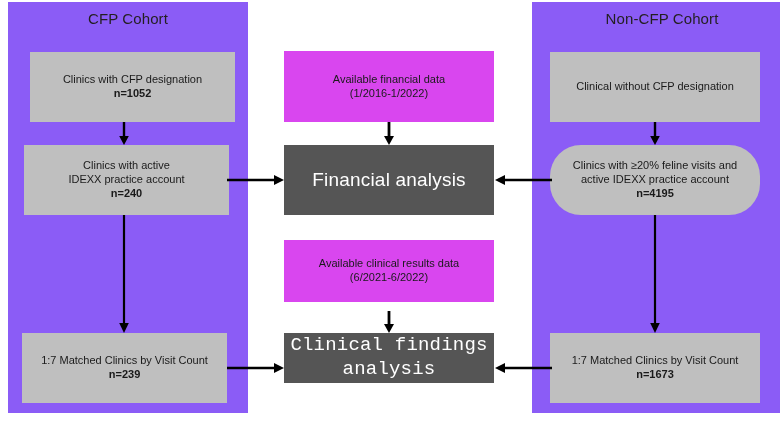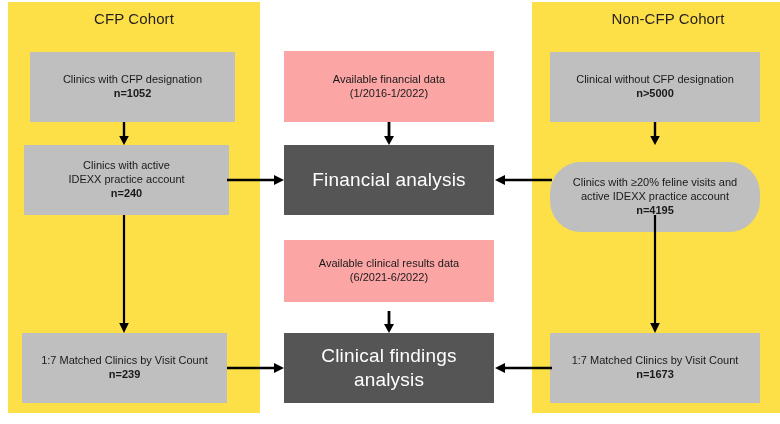--- a/index.html
+++ b/index.html
@@ -14,22 +14,21 @@
     position: relative;
     width: 780px;
     height: 424px;
     background: #ffffff;
     overflow: hidden;
   }
 
   
   .panel {
     position: absolute;
-    background: #fde047;
-    padding-left: 12px;
+    background: #8b5cf6;
   }
   #panel-left  { left: 8px;   top: 2px; width: 240px; height: 411px; }
   #panel-right { left: 532px; top: 2px; width: 260px; height: 411px; }
 
   .panel-title {
     position: absolute;
     top: 8px;
     left: 0;
     width: 100%;
     text-align: center;
@@ -47,21 +46,21 @@
     justify-content: center;
     text-align: center;
     line-height: 1.25;
   }
   .box-light {
     background: #bfbfbf;
     color: #1a1a1a;
     font-size: 11px;
   }
   .box-mid {
-    background: #fca5a5;
+    background: #d946ef;
     color: #1a1a1a;
     font-size: 11px;
   }
   .box-dark {
     background: #555555;
     color: #ffffff;
     font-size: 19px;
     letter-spacing: .2px;
     justify-content: center;
   }
@@ -69,24 +68,24 @@
   .box .nline { font-weight: bold; }
 
   
   #box-l1 { left: 30px;  top: 52px;  width: 205px; height: 70px; }
   #box-l2 { left: 24px;  top: 145px; width: 205px; height: 70px; }
   #box-l3 { left: 22px;  top: 333px; width: 205px; height: 70px; }
 
   #box-c1 { left: 284px; top: 51px;  width: 210px; height: 71px; }
   #box-c2 { left: 284px; top: 145px; width: 210px; height: 70px; }
   #box-c3 { left: 284px; top: 240px; width: 210px; height: 62px; }
-  #box-c4 { left: 284px; top: 333px; width: 210px; height: 70px; }
+  #box-c4 { left: 284px; top: 333px; width: 210px; height: 50px; font-family: Liberation Mono, monospace; }
 
   #box-r1 { left: 550px; top: 52px;  width: 210px; height: 70px; }
-  #box-r2 { left: 550px; top: 162px; width: 210px; height: 70px; border-radius: 31px; }
+  #box-r2 { left: 550px; top: 145px; width: 210px; height: 70px; border-radius: 31px; }
   #box-r3 { left: 550px; top: 333px; width: 210px; height: 70px; }
 
   
   .arrow { position: absolute; }
   .arrow svg { display: block; }
 </style>
 </head>
 <body>
 
 <div id="figure">
@@ -139,21 +138,20 @@
     <div class="inner">Clinical findings analysis</div>
   </div>
 
   <div class="panel" id="panel-right">
     <div class="panel-title">Non-CFP Cohort</div>
   </div>
 
   <div class="box box-light" id="box-r1">
     <div class="inner">
       <div>Clinical without CFP designation</div>
-      <div class="nline">n&gt;5000</div>
     </div>
   </div>
 
   <div class="box box-light" id="box-r2">
     <div class="inner">
       <div>Clinics with ≥20% feline visits and</div>
       <div>active IDEXX practice account</div>
       <div class="nline">n=4195</div>
     </div>
   </div>

